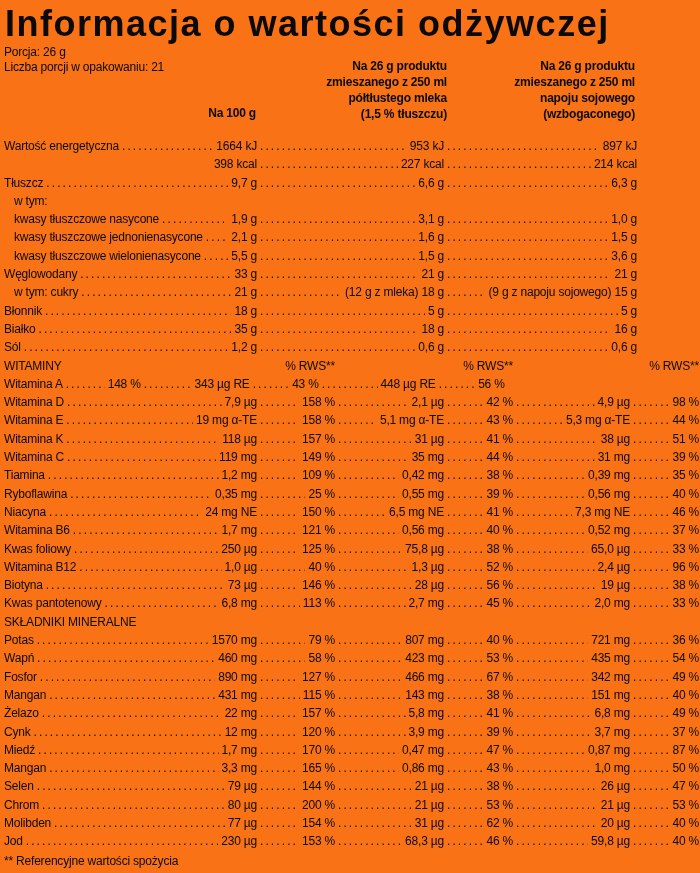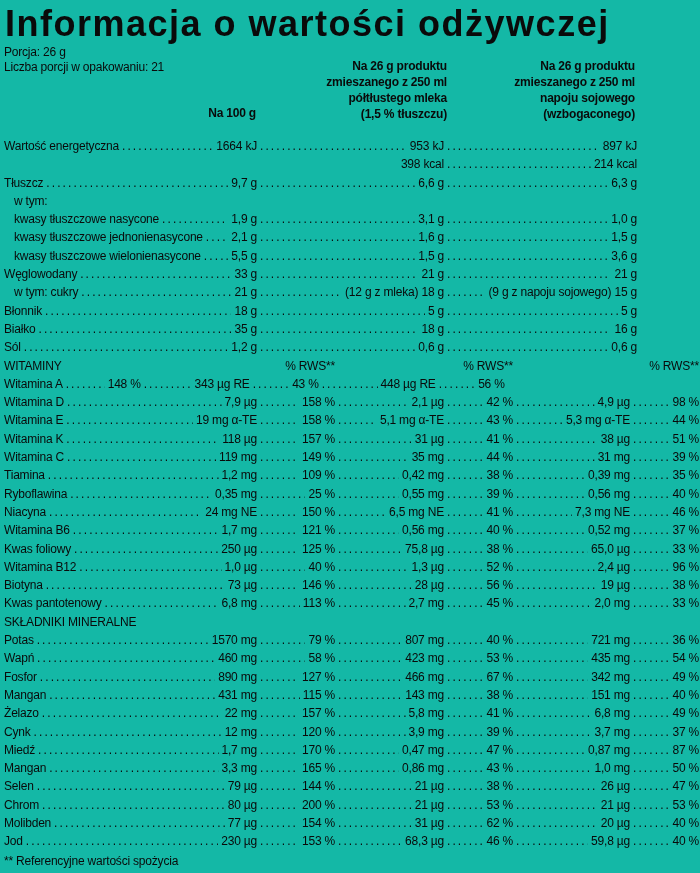--- a/index.html
+++ b/index.html
@@ -1,21 +1,21 @@
 <!DOCTYPE html>
 <html lang="pl"><head>
 <meta charset="utf-8">
 <style>
   html,body { margin:0; padding:0; background:#fff; }
   .doc {
     position:relative;
     width:700px; height:873px;
     box-sizing:border-box;
     padding:3px 1px 0 4px;
-    background:#14b8a6;
+    background:#f97316;
     color:#0a0a0a;
     font-family:"Liberation Sans","DejaVu Sans",sans-serif;
     overflow:hidden;
   }
   .title {
     margin:2px 0 3px 1px;
     font-size:36px;
     line-height:37px;
     font-weight:bold;
     letter-spacing:1.5px;
@@ -105,20 +105,24 @@
             <span class="val">897 kJ</span>
           </span>
           <span class="tail"></span>
         </div>
         <div class="row">
           <span class="label"></span>
           <span class="cell grow">
             <span class="fill"></span>
             <span class="val">398 kcal</span>
           </span>
+          <span class="cell w187">
+            <span class="dots"></span>
+            <span class="val">227 kcal</span>
+          </span>
           <span class="cell w193">
             <span class="dots"></span>
             <span class="val">214 kcal</span>
           </span>
           <span class="tail"></span>
         </div>
         <div class="row">
           <span class="label">Tłuszcz</span>
           <span class="cell grow">
             <span class="dots"></span>

